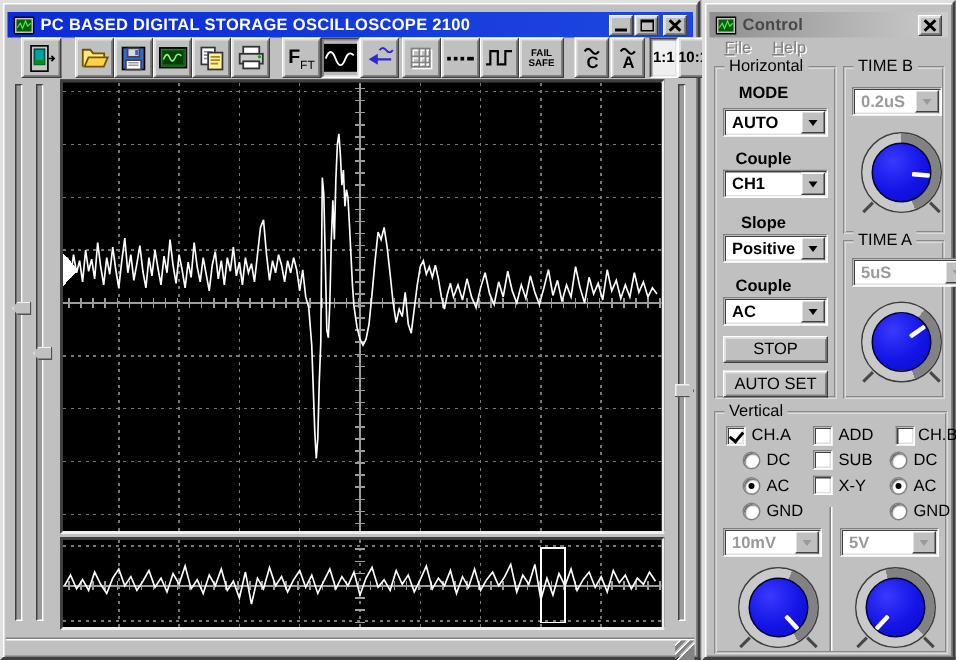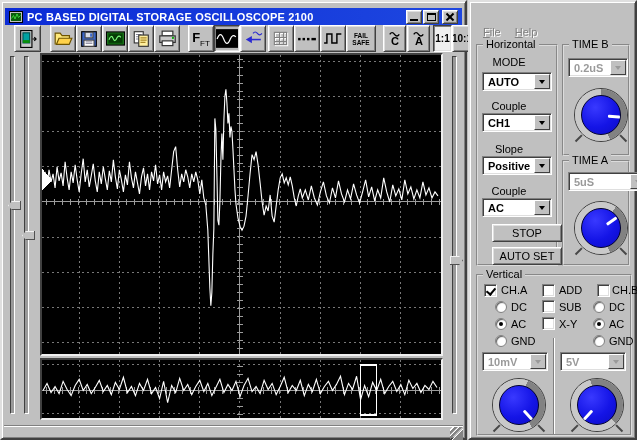--- a/index.html
+++ b/index.html
@@ -70,35 +70,35 @@
      transparent 9px 10px,#fff 10px 11px,#848484 11px 13px);}
 
   
   #menubar{position:absolute;left:3px;top:21px;right:3px;height:17px;font-size:11px;
     display:flex;align-items:center;}
   .menu-item{margin-left:6px;padding:1px 4px;color:#808080;text-shadow:1px 1px 0 #fff;}
   .group{position:absolute;border:2px groove #dcdcdc;}
   .glabel{position:absolute;top:-8px;left:5px;background:#c0c0c0;padding:0 3px;
     font-size:11px;white-space:nowrap;}
   .lbl{position:absolute;font-size:11px;line-height:13px;white-space:nowrap;}
-  .lbl.c{left:0;right:16px;text-align:center;}
+  .lbl.c{left:0;right:16px;text-align:center;font-weight:bold;}
   .combo{position:absolute;height:19px;background:#fff;border:1px solid;
     border-color:#808080 #fff #fff #808080;
     box-shadow:inset 1px 1px 0 #404040, inset -1px -1px 0 #dfdfdf;font-size:11px;font-weight:bold;}
   .ctext{position:absolute;left:5px;top:3px;}
   .cbtn{position:absolute;right:1px;top:1px;bottom:1px;width:16px;background:#c0c0c0;
     border:1px solid;border-color:#fff #404040 #404040 #fff;
     display:flex;align-items:center;justify-content:center;}
   .arr{width:0;height:0;border:3.5px solid transparent;border-top:4px solid #000;margin-top:4px;}
   .combo.dis .ctext{color:#9a9a9a;}
   .combo.dis .arr{border-top-color:#9a9a9a;}
   .pbtn{position:absolute;background:#c0c0c0;border:1px solid;
     border-color:#fff #404040 #404040 #fff;
     box-shadow:inset 1px 1px 0 #dfdfdf, inset -1px -1px 0 #808080;
-    font-size:11px;display:flex;align-items:center;justify-content:center;margin-left:10px;}
+    font-size:11px;display:flex;align-items:center;justify-content:center;}
   .cb{position:absolute;width:13px;height:13px;background:#fff;border:1px solid;
     border-color:#808080 #fff #fff #808080;
     box-shadow:inset 1px 1px 0 #404040, inset -1px -1px 0 #dfdfdf;}
   .cb.checked::after{content:"";position:absolute;left:3px;top:1px;width:4px;height:7px;
     border:solid #000;border-width:0 2px 2px 0;transform:rotate(40deg);}
   .rb{position:absolute;width:12px;height:12px;border-radius:50%;background:#fff;
     border:1px solid #808080;box-shadow:inset 1px 1px 1px #606060;}
   .rb.sel::after{content:"";position:absolute;left:3px;top:3px;width:4px;height:4px;
     border-radius:50%;background:#000;}
   .vdiv{position:absolute;width:2px;border-left:1px solid #808080;border-right:1px solid #fff;}
@@ -448,20 +448,33 @@
 
   <div id="statusbar">
     <div id="grip"></div>
   </div>
 <div class="thumb" style="left: 6px; top: 199px;"></div>
     <div class="thumb" style="left: 20px; top: 229px;"></div>
     <div class="thumb right" style="left: 448px; top: 254px;"></div>
   </div>
 
 <div class="window" id="ctl-win">
+  <div class="titlebar inactive">
+    <span class="small-icon">
+      <svg width="14" height="14" viewBox="0 0 14 14">
+          <rect x="0.5" y="1.5" width="13" height="11" fill="#c0c0c0" stroke="#000"></rect>
+          <rect x="2" y="3" width="10" height="8" fill="#0a5c0a"></rect>
+          <path d="M2.5 8.5 l2-3 1.5 3.5 2-5 1.5 3.5 2-2" stroke="#44ee44" fill="none" stroke-width="0.8"></path>
+        </svg>
+    </span>
+    <span class="ttl gray">Control</span>
+    <span class="capbtn">
+        <i class="xg"></i>
+      </span>
+  </div>
 
   <div id="menubar">
       <span class="menu-item"><u>F</u>ile</span>
       <span class="menu-item"><u>H</u>elp</span>
     </div>
 
   <div class="group" style="left:6px;top:42px;width:82px;height:222px">
     <span class="glabel">Horizontal</span>
     <span class="lbl c" style="top:10px">MODE</span>
     <div class="combo" style="left:4px;top:26px;width:70px">

